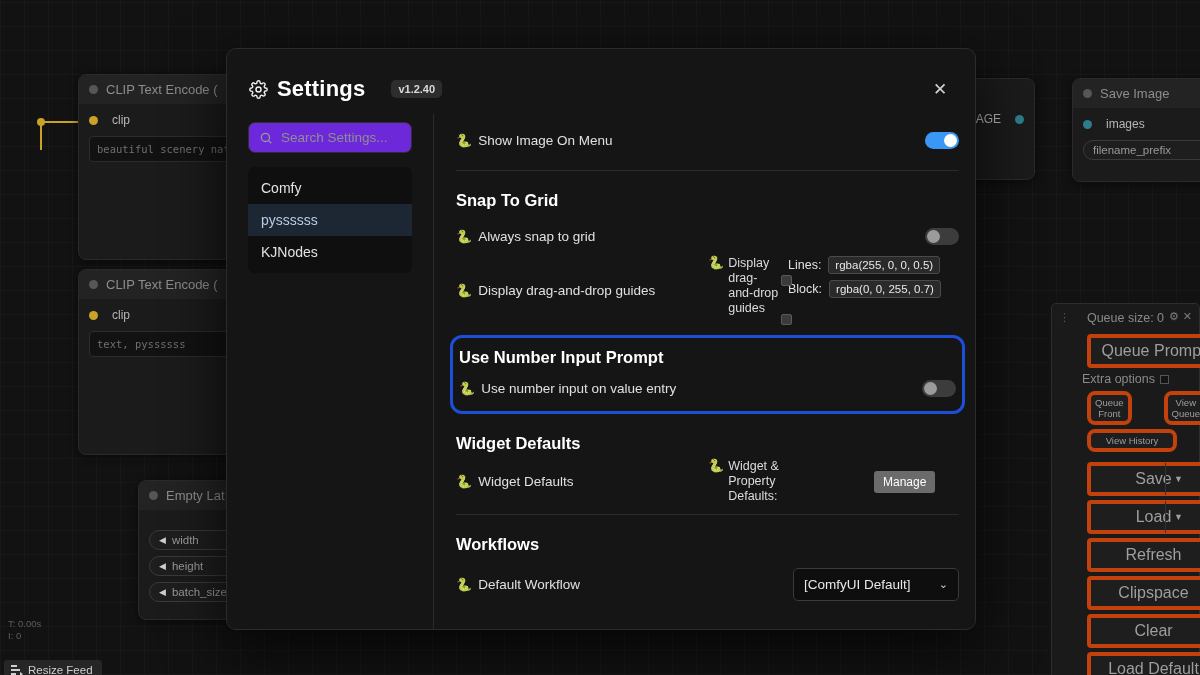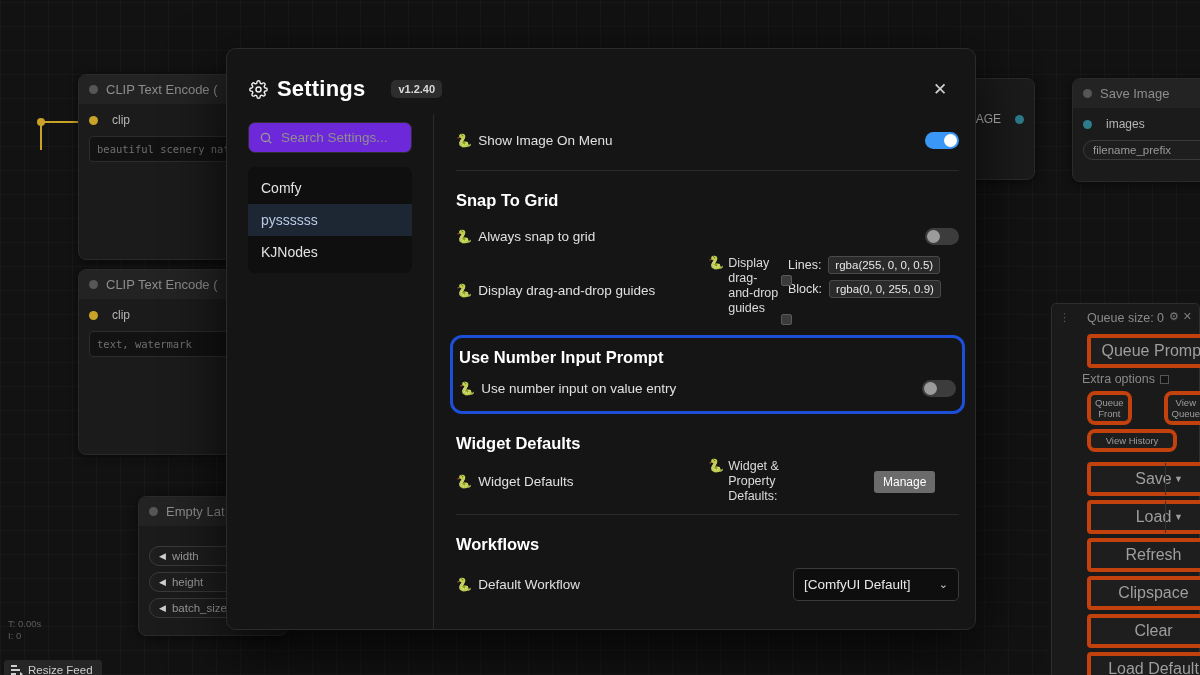--- a/index.html
+++ b/index.html
@@ -222,25 +222,25 @@
   <div class="node" style="left:78px;top:269px;width:180px;height:186px;">
     <div class="node-title">
       <span class="node-dot"></span>
       <span>CLIP Text Encode (</span>
     </div>
     <div class="node-body">
       <div class="port-row">
         <span class="port clip"></span>
         <span>clip</span>
       </div>
-      <div class="ta">text, watermark</div>
-    </div>
-  </div>
-
-  <div class="node" style="left:138px;top:496px;width:150px;height:140px;">
+      <div class="ta">text, pyssssss</div>
+    </div>
+  </div>
+
+  <div class="node" style="left:138px;top:480px;width:150px;height:140px;">
     <div class="node-title">
       <span class="node-dot"></span>
       <span>Empty Lat</span>
     </div>
     <div class="node-body" style="padding-top:14px;">
       <div class="wrow">
         <span class="arrow">◀</span>
         <span>width</span>
       </div>
       <div class="wrow">
@@ -400,21 +400,21 @@
             <span class="snake">🐍</span>
             <span>Display drag-and-drop guides</span>
           </div>
           <div class="gcol">
             <div class="gline">
               <span class="gkey">Lines:</span>
               <span class="cfield">rgba(255, 0, 0, 0.5)</span>
             </div>
             <div class="gline">
               <span class="gkey">Block:</span>
-              <span class="cfield">rgba(0, 0, 255, 0.9)</span>
+              <span class="cfield">rgba(0, 0, 255, 0.7)</span>
             </div>
           </div>
           <div class="gcol" style="gap:28px;margin-left:-168px;margin-top:19px;">
             <span class="chk"></span>
             <span class="chk"></span>
           </div>
         </div>
       </div>
 
       <div class="highlight">

